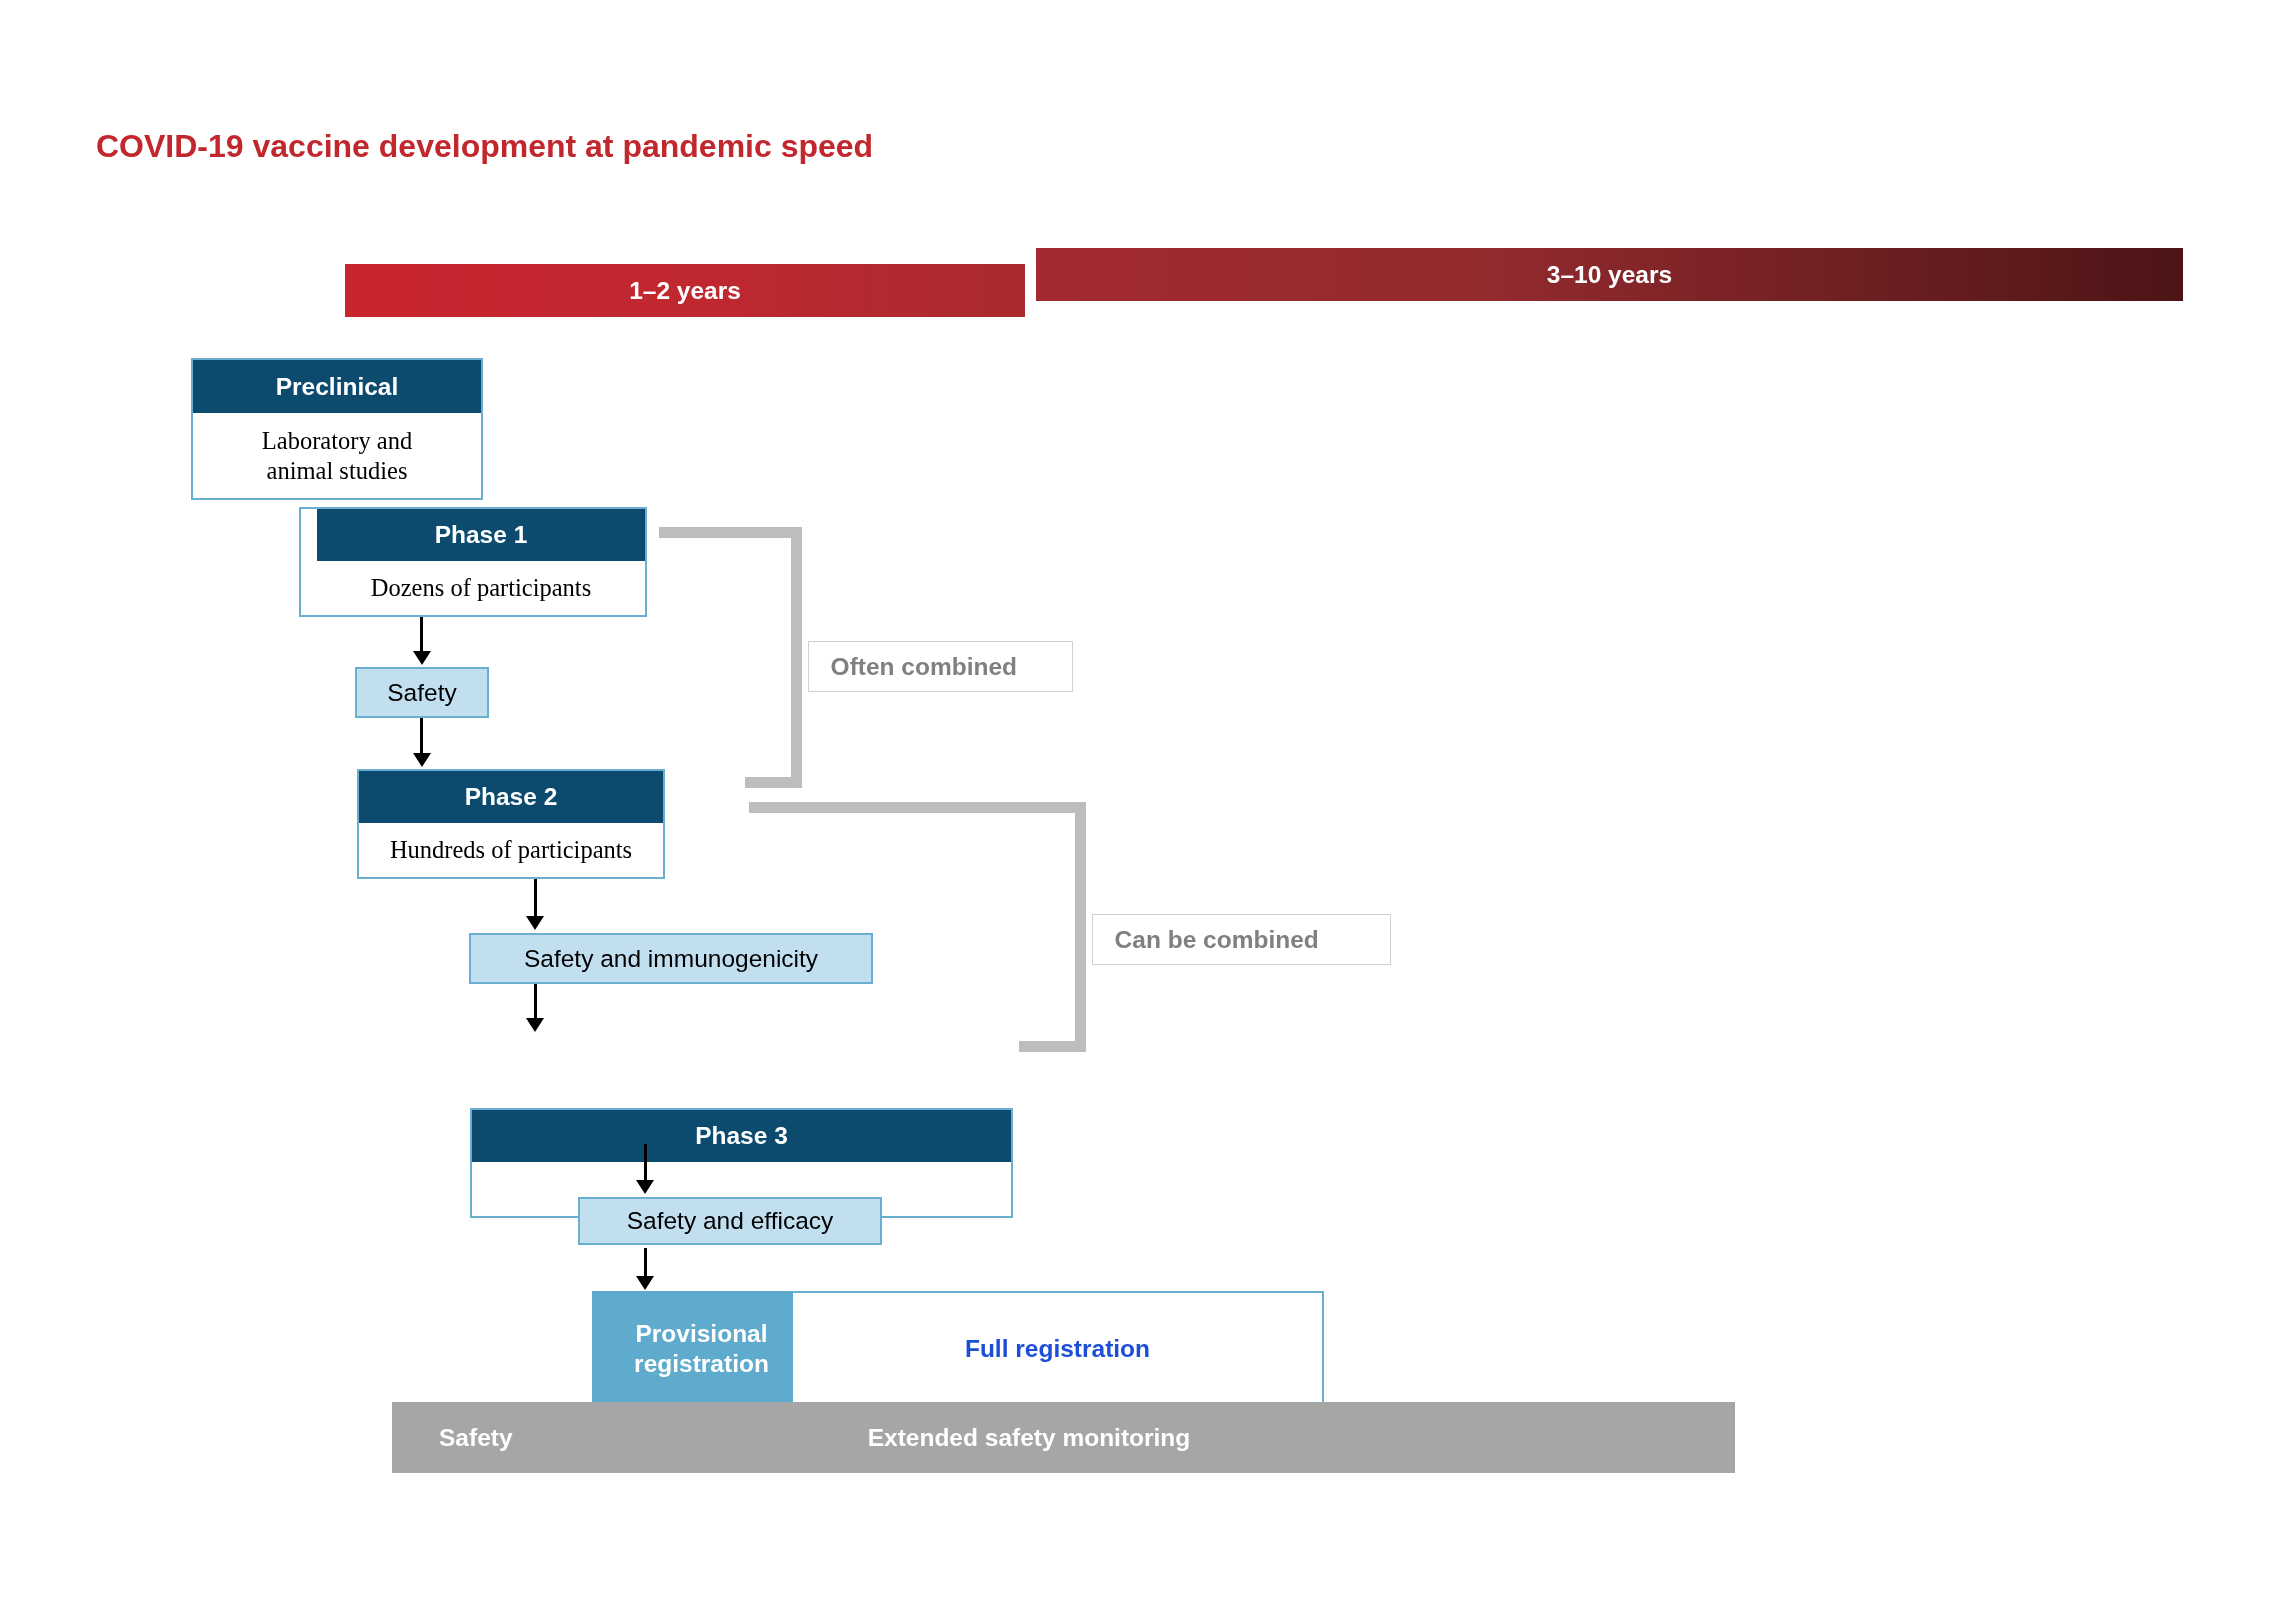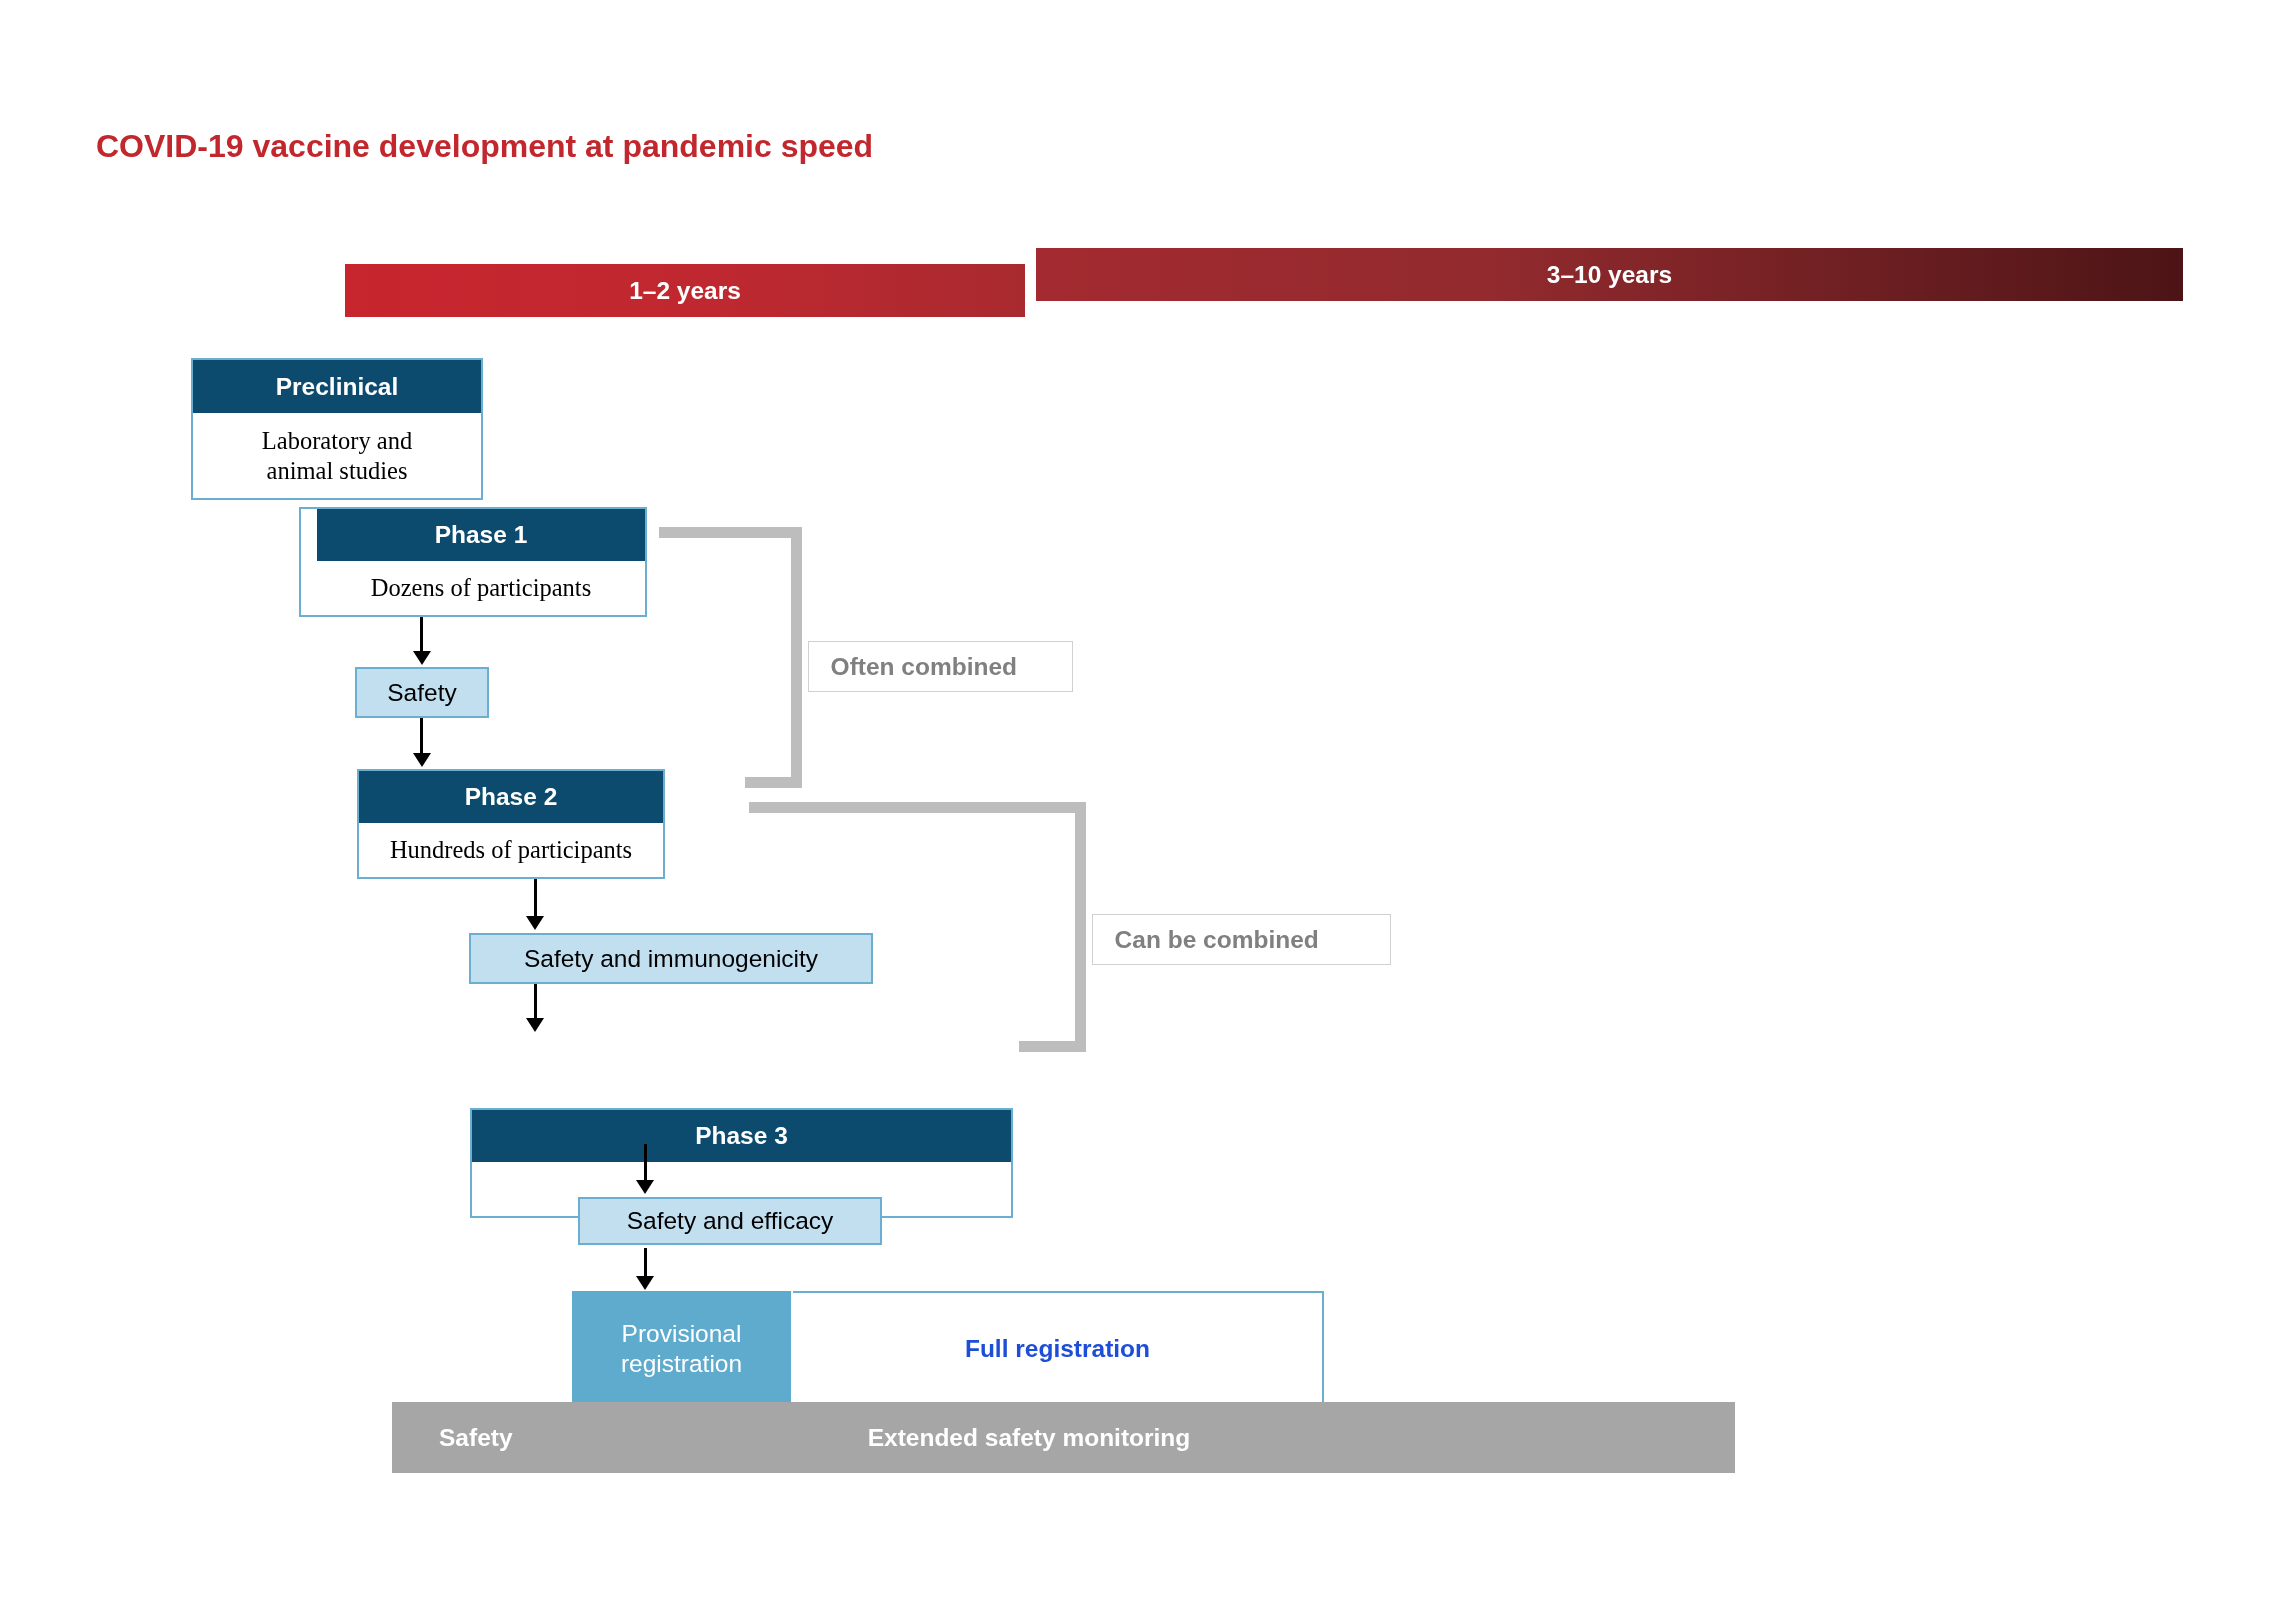--- a/index.html
+++ b/index.html
@@ -114,25 +114,25 @@
     justify-content: center;
     text-align: center;
   }
   #outcome-safety          { left: 355px; top: 667px;  width: 134px; height: 51px; }
   #outcome-safety-immuno   { left: 469px; top: 933px;  width: 404px; height: 51px; }
   #outcome-safety-efficacy { left: 578px; top: 1197px; width: 304px; height: 48px; }
 
   
   #card-provisional {
     position: absolute;
-    left: 572px; top: 1291px; width: 219px; height: 116px;
+    left: 592px; top: 1291px; width: 219px; height: 116px;
     background: #5fabcd;
     color: #ffffff;
     font-size: 24.5px;
-    font-weight: normal;
+    font-weight: bold;
     display: flex;
     flex-direction: column;
     align-items: center;
     justify-content: center;
     text-align: center;
     line-height: 1.24;
     box-sizing: border-box;
   }
   #card-full-registration {
     position: absolute;

